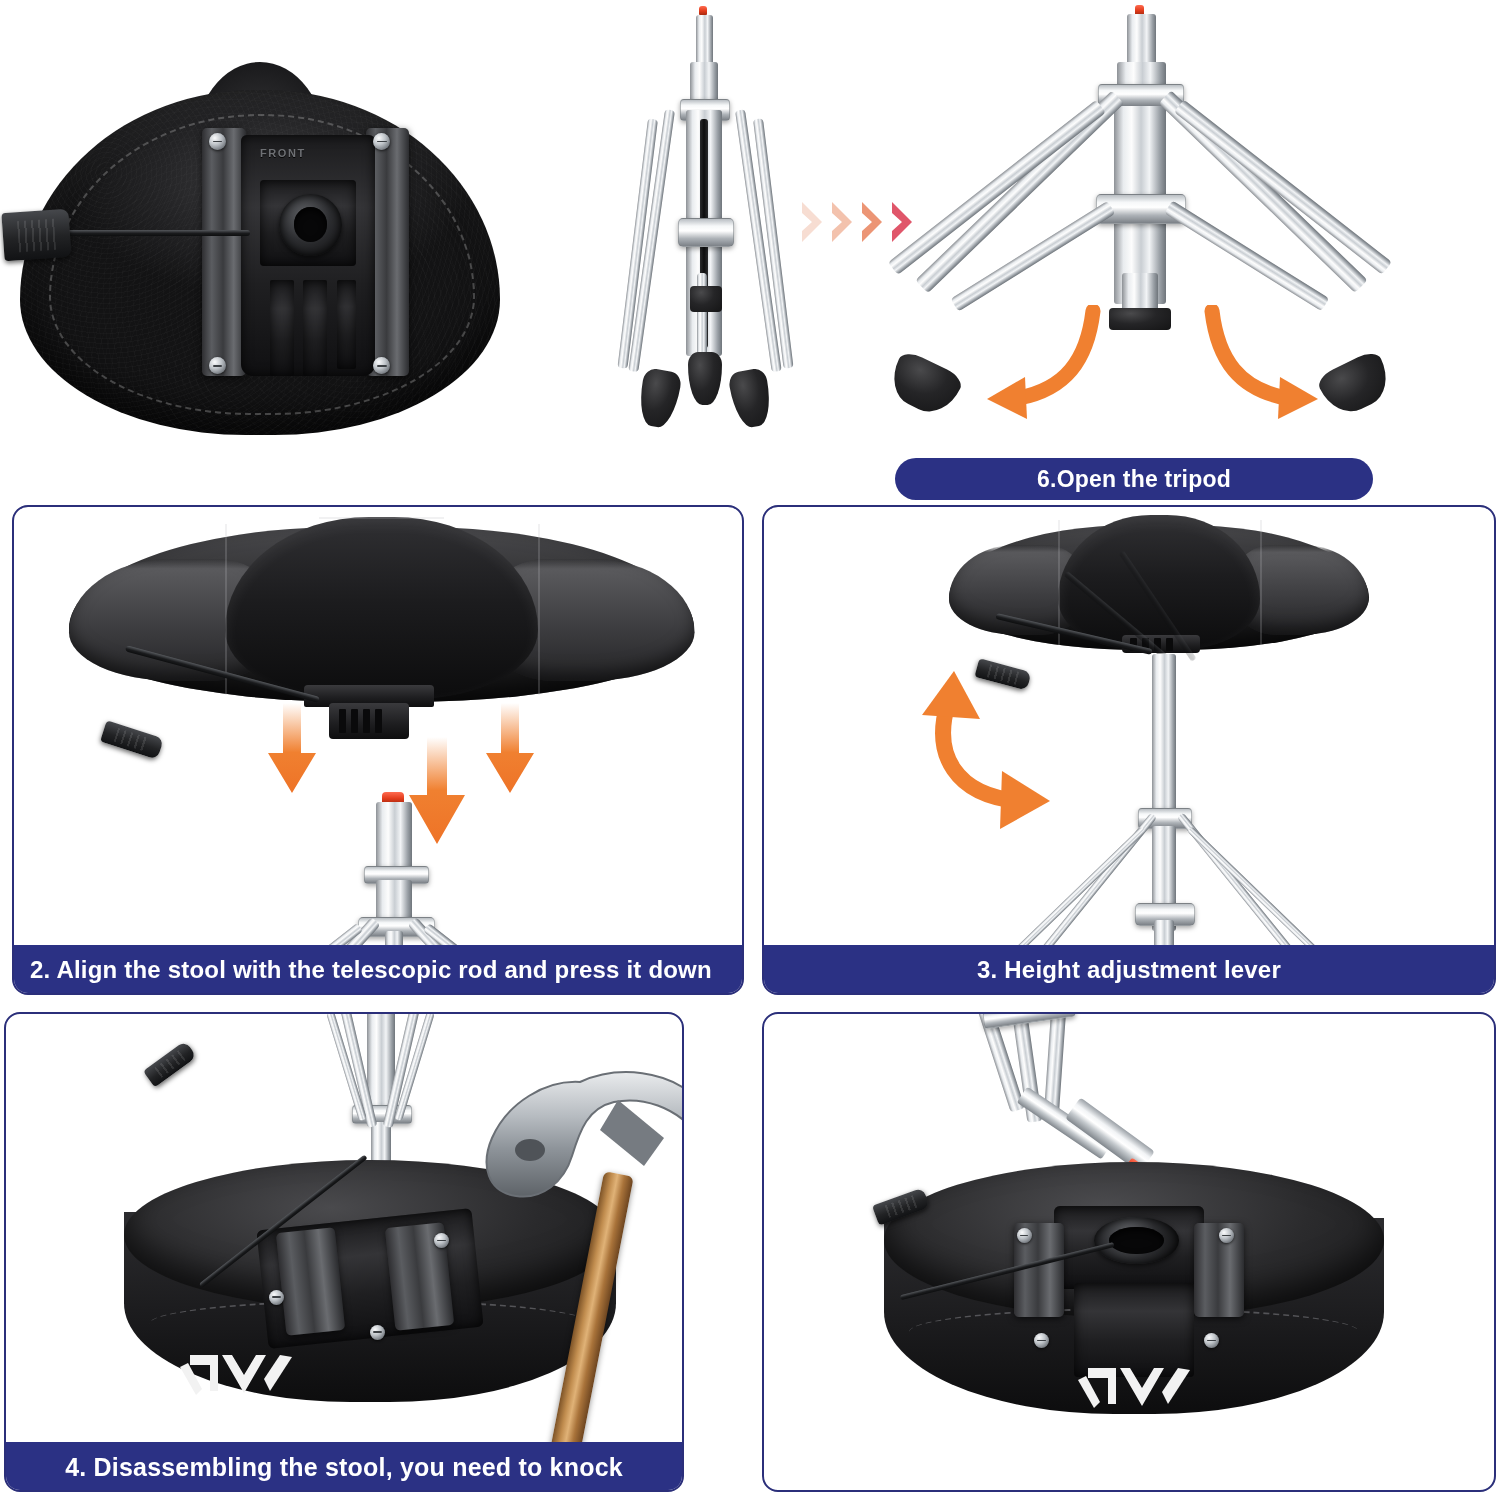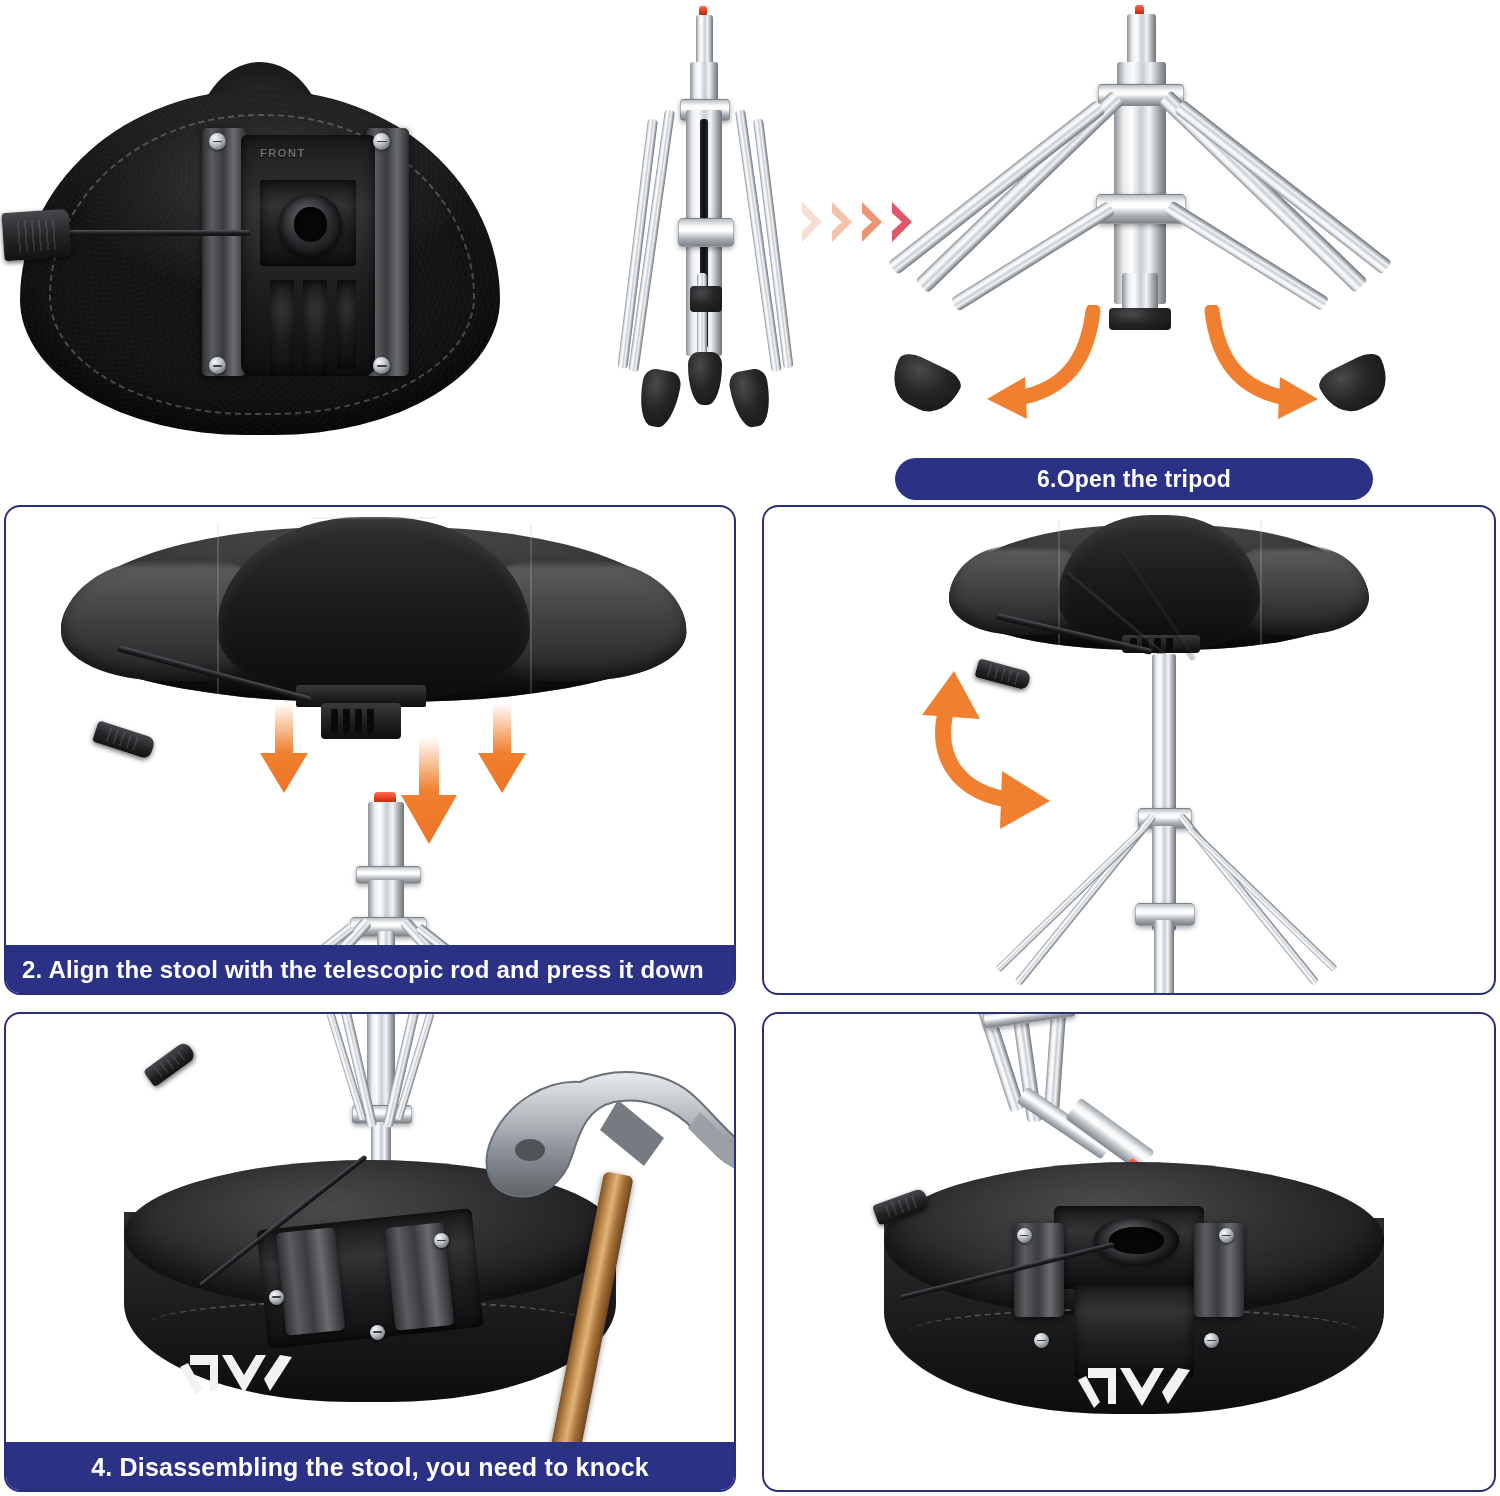--- a/index.html
+++ b/index.html
@@ -232,21 +232,21 @@
       <path d="M50 72 L12 94 L52 114 Z" fill="#f08030"></path>
     </svg>
     <svg class="arr-curve" style="left:1190px;top:305px;width:140px;height:120px;" viewBox="0 0 140 120">
       <path d="M22 6 C28 56, 50 84, 96 93" stroke="#f08030" stroke-width="15" fill="none" stroke-linecap="round"></path>
       <path d="M90 72 L128 94 L88 114 Z" fill="#f08030"></path>
     </svg>
 
     <div class="caption-pill" style="left:895px;top:458px;width:478px;height:42px;font-size:23px;">6.Open the tripod</div>
   </div>
 
-  <div class="panel" style="left:4px;top:505px;width:732px;height:490px;">
+  <div class="panel" style="left:12px;top:505px;width:732px;height:490px;">
     <div class="canvas">
 
       <div class="saddle" style="left:55px;top:20px;width:625px;height:175px;">
         <div class="sd-body"></div>
         <div class="sd-wing" style="left:0%;top:18%;width:34%;height:70%;"></div>
         <div class="sd-wing" style="left:66%;top:18%;width:34%;height:70%;transform:scaleX(-1);"></div>
         <div class="sd-center" style="left:25%;top:-6%;width:50%;height:104%;"></div>
         <div class="sd-seam" style="left:25%;top:-2%;width:2px;height:98%;"></div>
         <div class="sd-seam" style="left:75%;top:-2%;width:2px;height:98%;"></div>
         <div class="sd-seam" style="left:40%;top:-6%;width:20%;height:2px;"></div>
@@ -359,23 +359,24 @@
               transform:rotate(-46deg);transform-origin:top center;"></div>
       </div>
 
       <svg class="arr-curve" style="left:150px;top:152px;width:170px;height:175px;" viewBox="0 0 170 175">
         <path d="M34 44 C18 96, 42 136, 104 142" stroke="#f08030" stroke-width="16" fill="none" stroke-linecap="round"></path>
         <path d="M8 56 L40 12 L66 60 Z" fill="#f08030"></path>
         <path d="M88 112 L136 142 L86 170 Z" fill="#f08030"></path>
       </svg>
 
     </div>
+    <div class="caption-bar" style="font-size:24px;">3. Height adjustment lever</div>
   </div>
 
-  <div class="panel" style="left:4px;top:1012px;width:732px;height:480px;">
+  <div class="panel" style="left:4px;top:1012px;width:680px;height:480px;">
     <div class="canvas">
 
       <div class="tripod" style="left:255px;top:-10px;width:240px;height:210px;">
         <div class="tube chrome-v" style="left:44%;top:0%;width:12%;height:55%;"></div>
         <div class="collar" style="left:38%;top:48%;width:24%;height:8%;"></div>
         <div class="tube chrome-v" style="left:46%;top:56%;width:8%;height:40%;"></div>
         <div class="leg chrome-v" style="left:33%;top:2%;width:4%;height:58%;
               transform:rotate(-13deg);"></div>
         <div class="leg chrome-v" style="left:62%;top:2%;width:4%;height:58%;
               transform:rotate(13deg);"></div>

